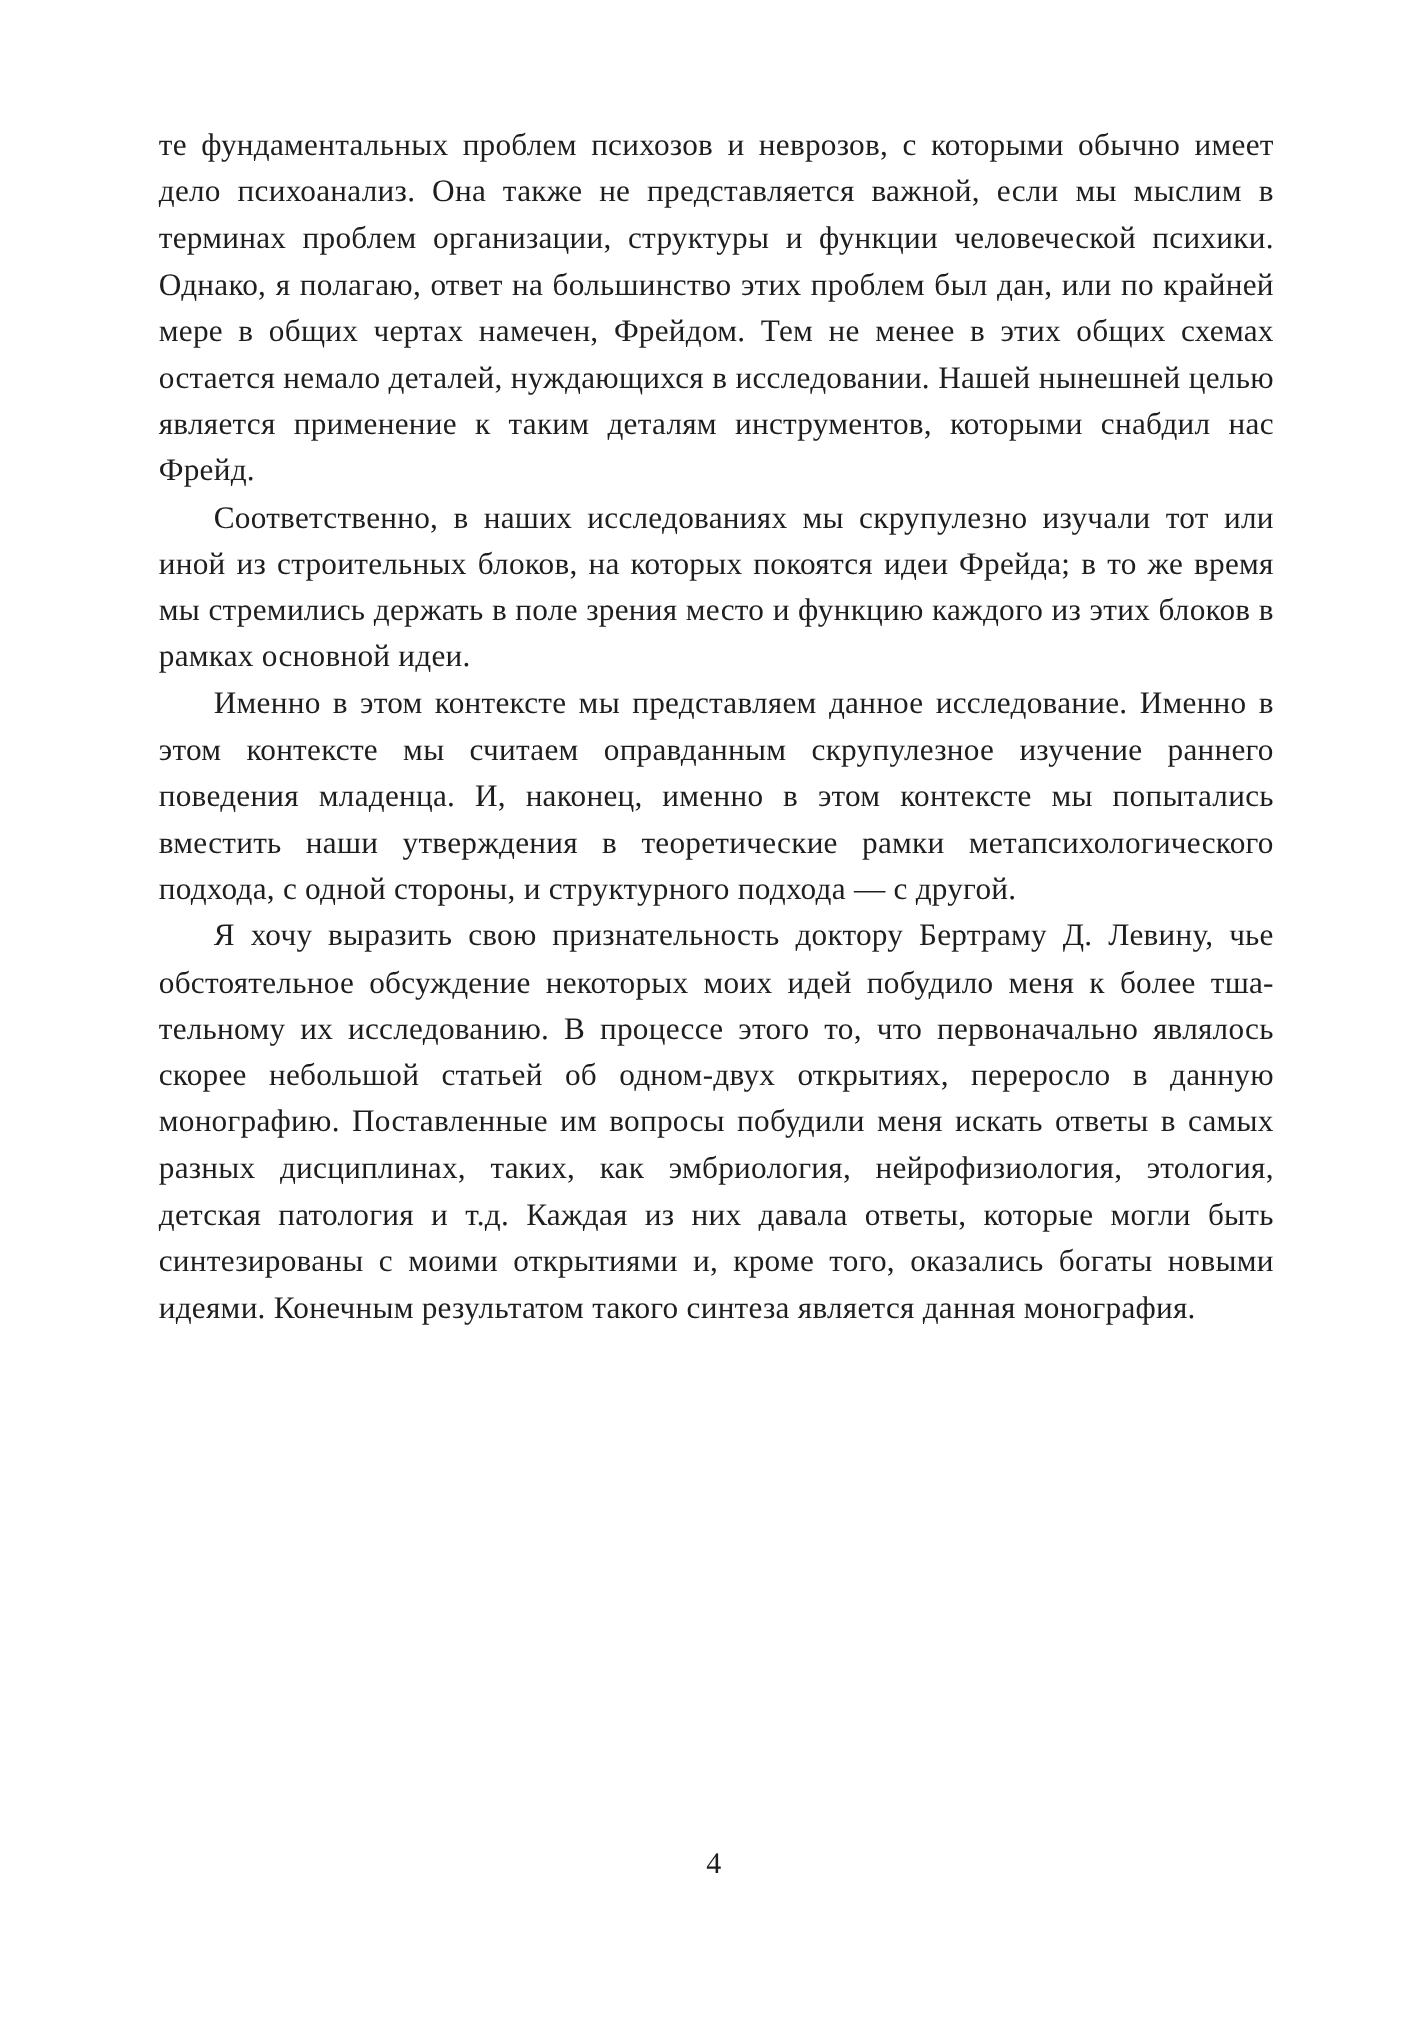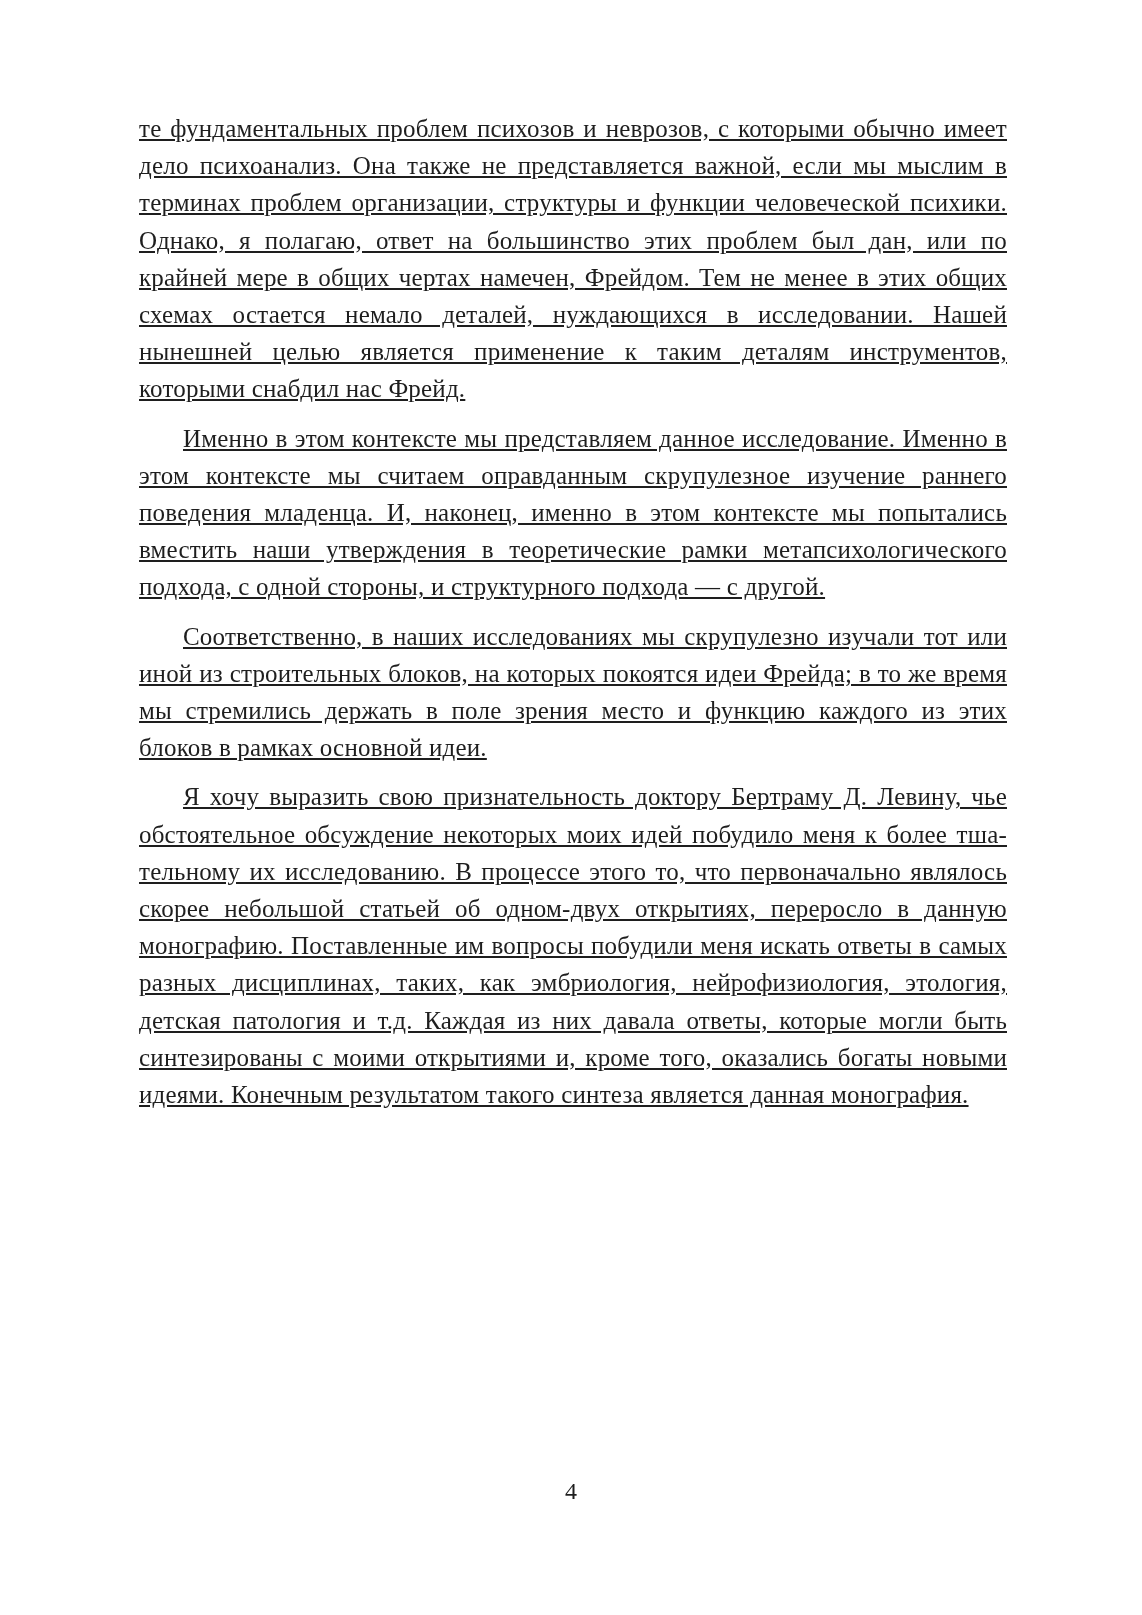--- a/index.html
+++ b/index.html
@@ -20,42 +20,41 @@
       position: absolute;
       left: 127px;
       top: 98px;
       width: 892px;
       font-size: 25px;
       line-height: 37.2px;
       text-align: justify;
       letter-spacing: 0.2px;
     }
     .text-block p {
-      margin: 12px;
+      margin: 0;
       padding: 0;
       text-indent: 44px;
-      text-decoration: underline;
     }
     .text-block p.no-indent {
       text-indent: 0;
     }
     .page-number {
       position: absolute;
       left: 0;
       right: 0;
       top: 1478px;
       text-align: center;
       font-size: 24px;
       color: #1e1e1e;
     }
   </style>
 </head>
 <body>
 
 <div class="page">
   <div class="text-block">
     <p class="no-indent">те фундаментальных проблем психозов и неврозов, с которыми обычно имеет дело психоанализ. Она также не представляется важной, если мы мыслим в терминах проблем организации, структуры и функции человеческой психики. Однако, я полагаю, ответ на большинство этих проблем был дан, или по крайней мере в общих чертах намечен, Фрейдом. Тем не менее в этих общих схемах остается немало деталей, нуждающихся в исследовании. Нашей нынешней целью является применение к таким деталям инструментов, которыми снабдил нас Фрейд.</p>
+    <p>Соответственно, в наших исследованиях мы скрупулезно изучали тот или иной из строительных блоков, на которых покоятся идеи Фрейда; в то же время мы стремились держать в поле зрения место и функцию каждого из этих блоков в рамках основной идеи.</p>
     <p>Именно в этом контексте мы представляем данное исследование. Именно в этом контексте мы считаем оправданным скрупулезное изучение раннего поведения младенца. И, наконец, именно в этом контексте мы попытались вместить наши утверждения в теоретические рамки метапсихологического подхода, с одной стороны, и структурного подхода — с другой.</p>
-    <p>Соответственно, в наших исследованиях мы скрупулезно изучали тот или иной из строительных блоков, на которых покоятся идеи Фрейда; в то же время мы стремились держать в поле зрения место и функцию каждого из этих блоков в рамках основной идеи.</p>
     <p>Я хочу выразить свою признательность доктору Бертраму Д. Левину, чье обстоятельное обсуждение некоторых моих идей побудило меня к более тша-тельному их исследованию. В процессе этого то, что первоначально являлось скорее небольшой статьей об одном-двух открытиях, переросло в данную монографию. Поставленные им вопросы побудили меня искать ответы в самых разных дисциплинах, таких, как эмбриология, нейрофизиология, этология, детская патология и т.д. Каждая из них давала ответы, которые могли быть синтезированы с моими открытиями и, кроме того, оказались богаты новыми идеями. Конечным результатом такого синтеза является данная монография.</p>
   </div>
   <div class="page-number">4</div>
 </div>
 
 </body></html>

